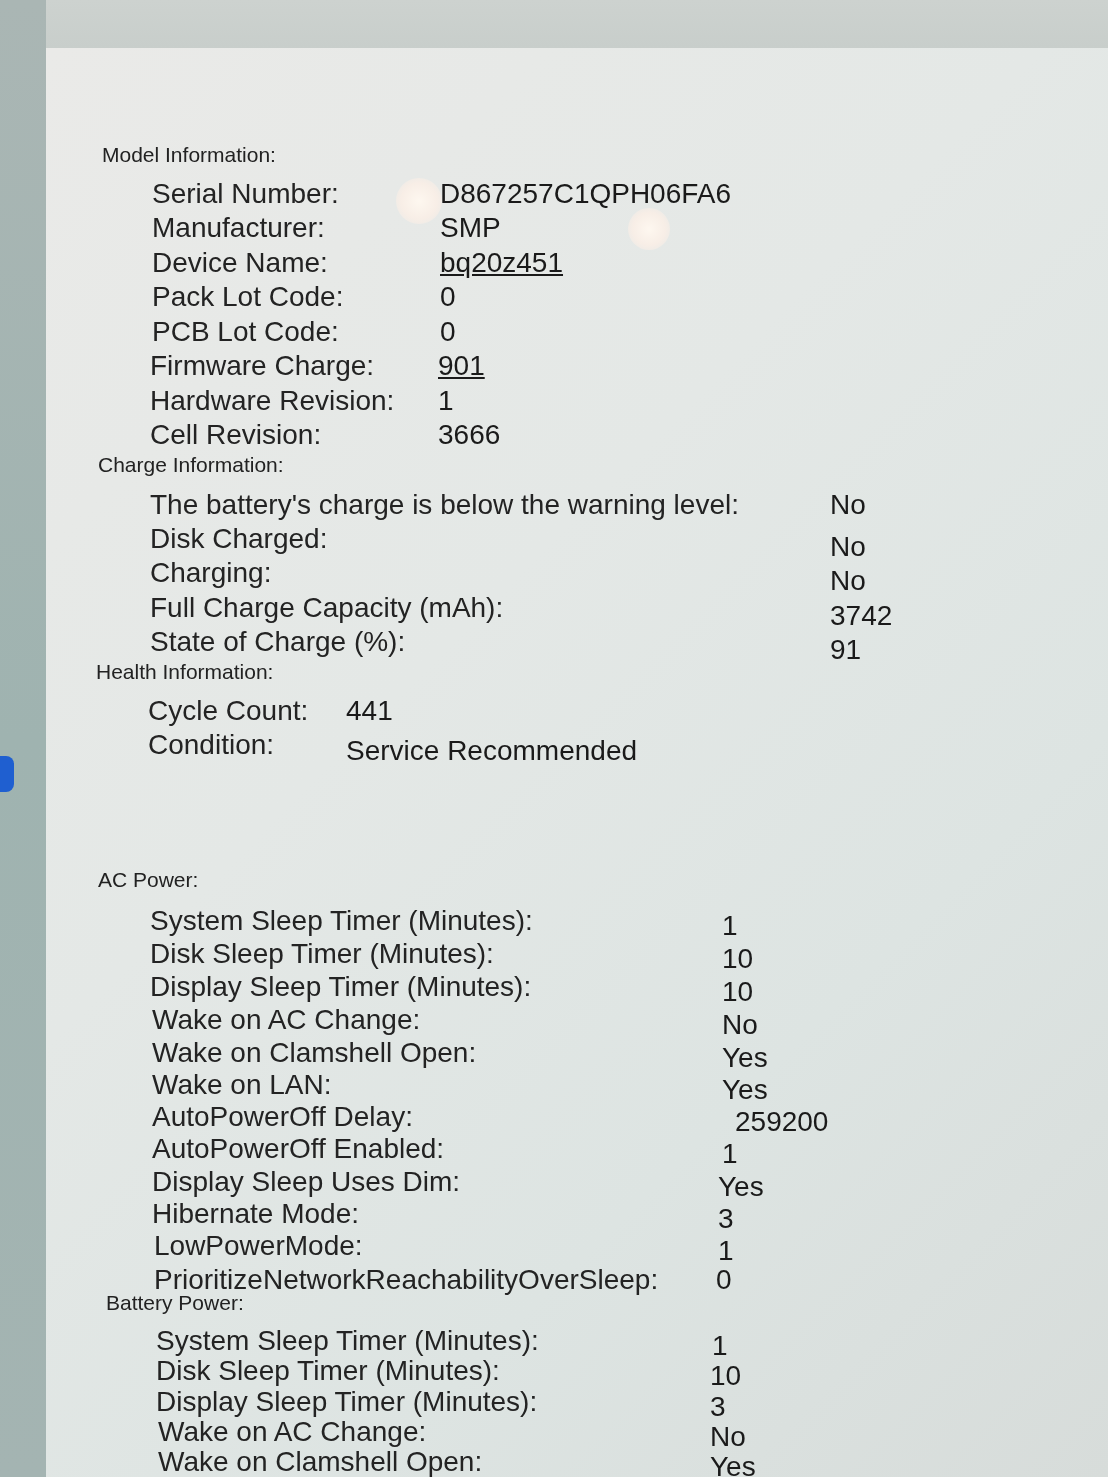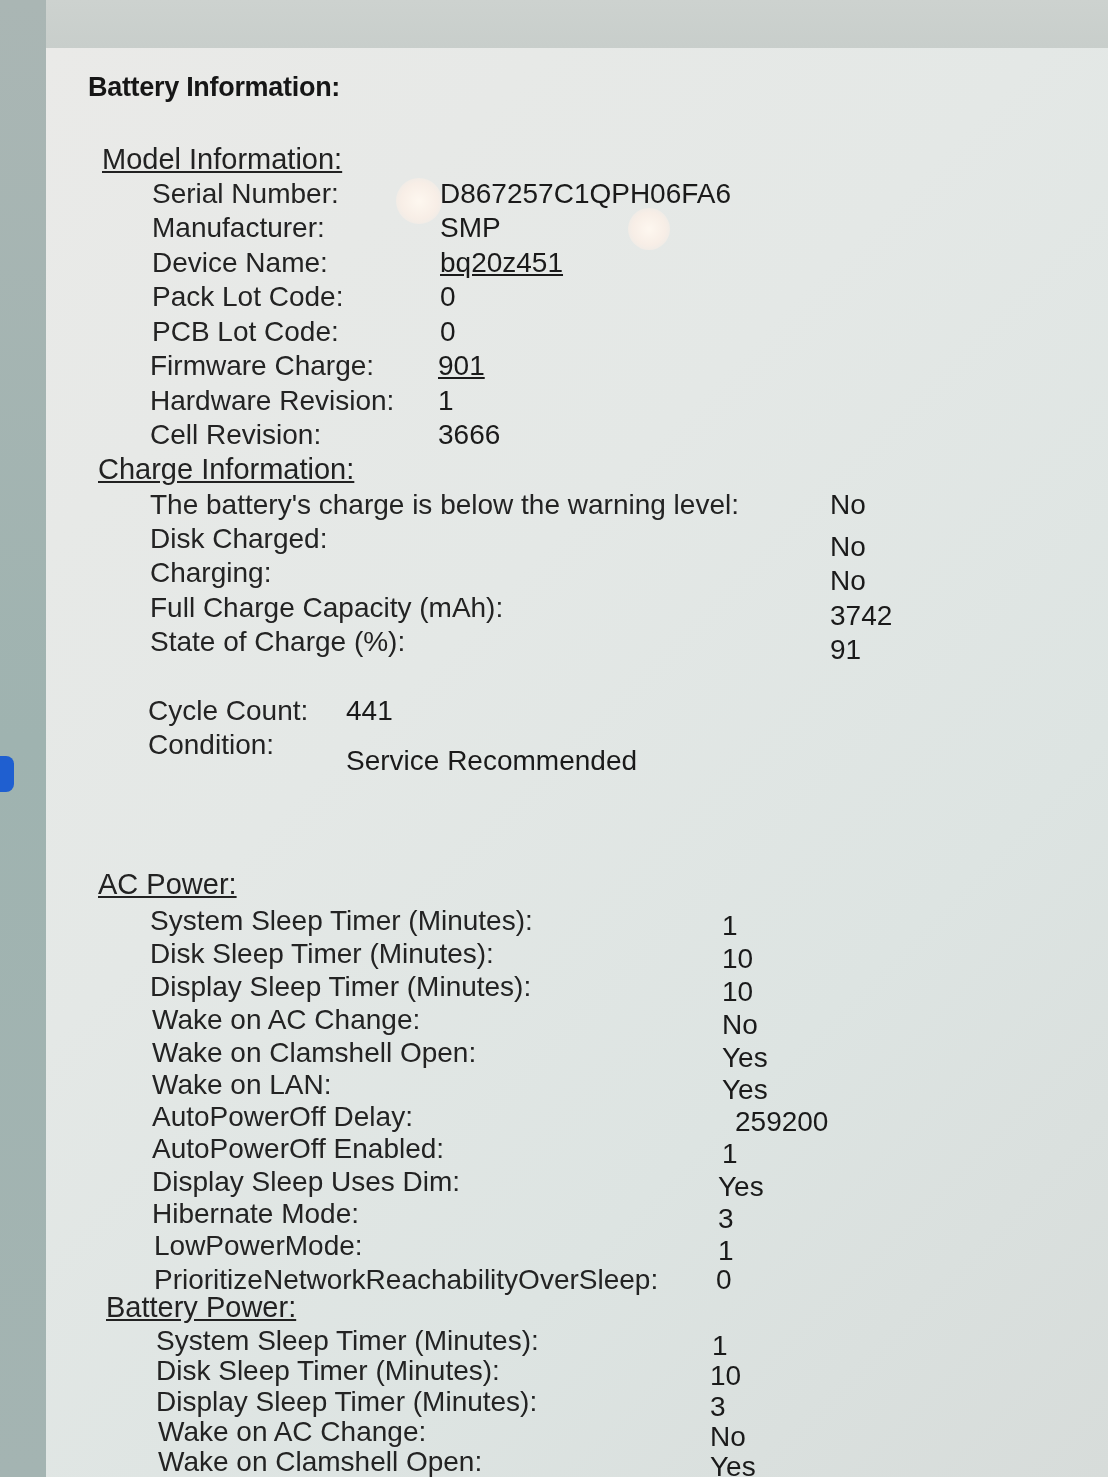--- a/index.html
+++ b/index.html
@@ -46,23 +46,22 @@
     }
     .section-title {
       position: absolute;
       font-weight: bold;
       font-size: 27px;
       color: #161616;
       letter-spacing: -0.3px;
     }
     .group-title {
       position: absolute;
-      font-size: 29px;
+      font-size: 21px;
       color: #222;
-      text-decoration: underline;
     }
     .row {
       position: absolute;
       font-size: 28px;
       color: #232323;
       white-space: nowrap;
     }
     .row .label { position: absolute; left: 0; top: 0; }
     .row .value { position: absolute; top: 0; color: #1a1a1a; }
     .glare {
@@ -74,21 +73,20 @@
   </style>
 </head>
 <body>
 
 <div class="sidebar-strip"></div>
 <div class="sidebar-selection"></div>
 <div class="top-band"></div>
 
 <div class="content">
 
-  <div class="section-title" style="left:42px; top:24px;">Battery Information:</div>
 
   <div class="group-title" style="left:56px; top:95px;">Model Information:</div>
 
   <div class="row" style="left:106px; top:130px;">
     <span class="label">Serial Number:</span>
     <span class="value" style="left:288px;">D867257C1QPH06FA6</span>
   </div>
   <div class="row" style="left:106px; top:164px;">
     <span class="label">Manufacturer:</span>
     <span class="value" style="left:288px;">SMP</span>
@@ -134,28 +132,29 @@
   </div>
   <div class="row" style="left:104px; top:544px;">
     <span class="label">Full Charge Capacity (mAh):</span>
     <span class="value" style="left:680px; top:8px;">3742</span>
   </div>
   <div class="row" style="left:104px; top:578px;">
     <span class="label">State of Charge (%):</span>
     <span class="value" style="left:680px; top:8px;">91</span>
   </div>
 
+  <div class="group-title" style="left:50px; top:612px;">Health Information:</div>
 
   <div class="row" style="left:102px; top:647px;">
     <span class="label">Cycle Count:</span>
     <span class="value" style="left:198px;">441</span>
   </div>
   <div class="row" style="left:102px; top:681px;">
     <span class="label">Condition:</span>
-    <span class="value" style="left:198px; top:16px;">Service Recommended</span>
+    <span class="value" style="left:198px; top:6px;">Service Recommended</span>
   </div>
 
 
   <div class="group-title" style="left:52px; top:820px;">AC Power:</div>
 
   <div class="row" style="left:104px; top:857px;">
     <span class="label">System Sleep Timer (Minutes):</span>
     <span class="value" style="left:572px; top:5px;">1</span>
   </div>
   <div class="row" style="left:104px; top:890px;">

